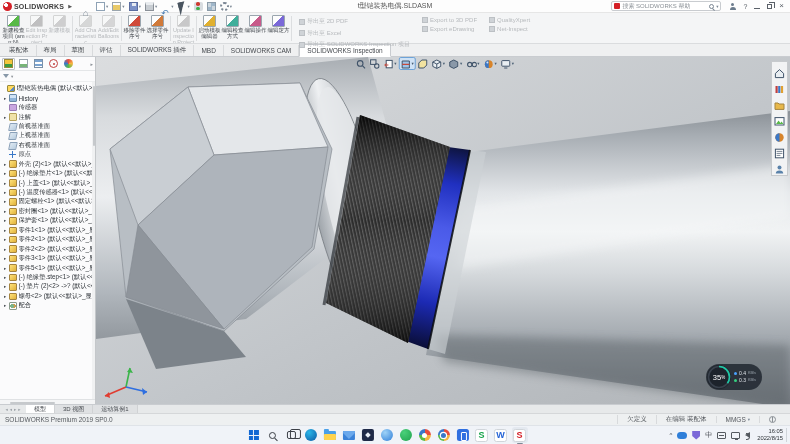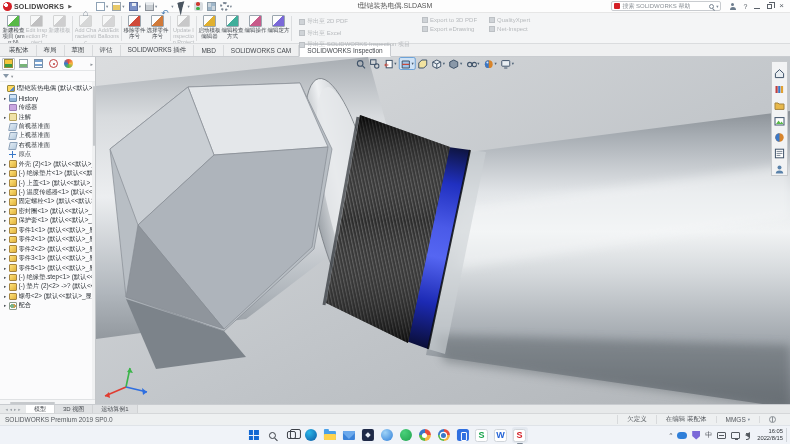--- a/index.html
+++ b/index.html
@@ -698,20 +698,42 @@
               <line x1="2.6" y1="3.4" x2="8.4" y2="3.4" stroke="#7b8794"></line>
               <line x1="2.6" y1="5.4" x2="8.4" y2="5.4" stroke="#7b8794"></line>
               <line x1="2.6" y1="7.4" x2="6.4" y2="7.4" stroke="#7b8794"></line>
             </svg></span>
           <span class="tp-item"><svg viewBox="0 0 11 11" style="width: 11px; height: 11px;">
               <circle cx="5.5" cy="3.6" r="2" fill="#5a82aa"></circle>
               <path d="M1.8,9.6 a3.7,3 0 0 1 7.4,0Z" fill="#5a82aa"></path>
             </svg></span>
         </div>
 
+      <div class="net-widget">
+        <div class="ball">
+          <svg viewBox="0 0 24 24">
+            <circle cx="12" cy="12" r="10.5" fill="none" stroke="#39414c" stroke-width="1.6"></circle>
+            <circle cx="12" cy="12" r="10.5" fill="none" stroke="#1ec8a5" stroke-width="1.6" stroke-dasharray="23 43" transform="rotate(-90 12 12)"></circle>
+          </svg>
+          <span>35</span>
+            <small>%</small>
+        </div>
+        <div class="rates">
+          <div class="rate">
+              <span class="dot up"></span>
+            <span>0.4</span>
+            <small>KB/s</small>
+            </div>
+          <div class="rate">
+              <span class="dot down"></span>
+            <span>0.3</span>
+            <small>KB/s</small>
+            </div>
+        </div>
+      </div>
     </div>
   </div>
 
   <div class="bottom-tabs" id="bottomTabs">
     <div class="bt-nav">
         <span>◂</span>
         <span>◂</span>
         <span>▸</span>
         <span>▸</span>
       </div>

